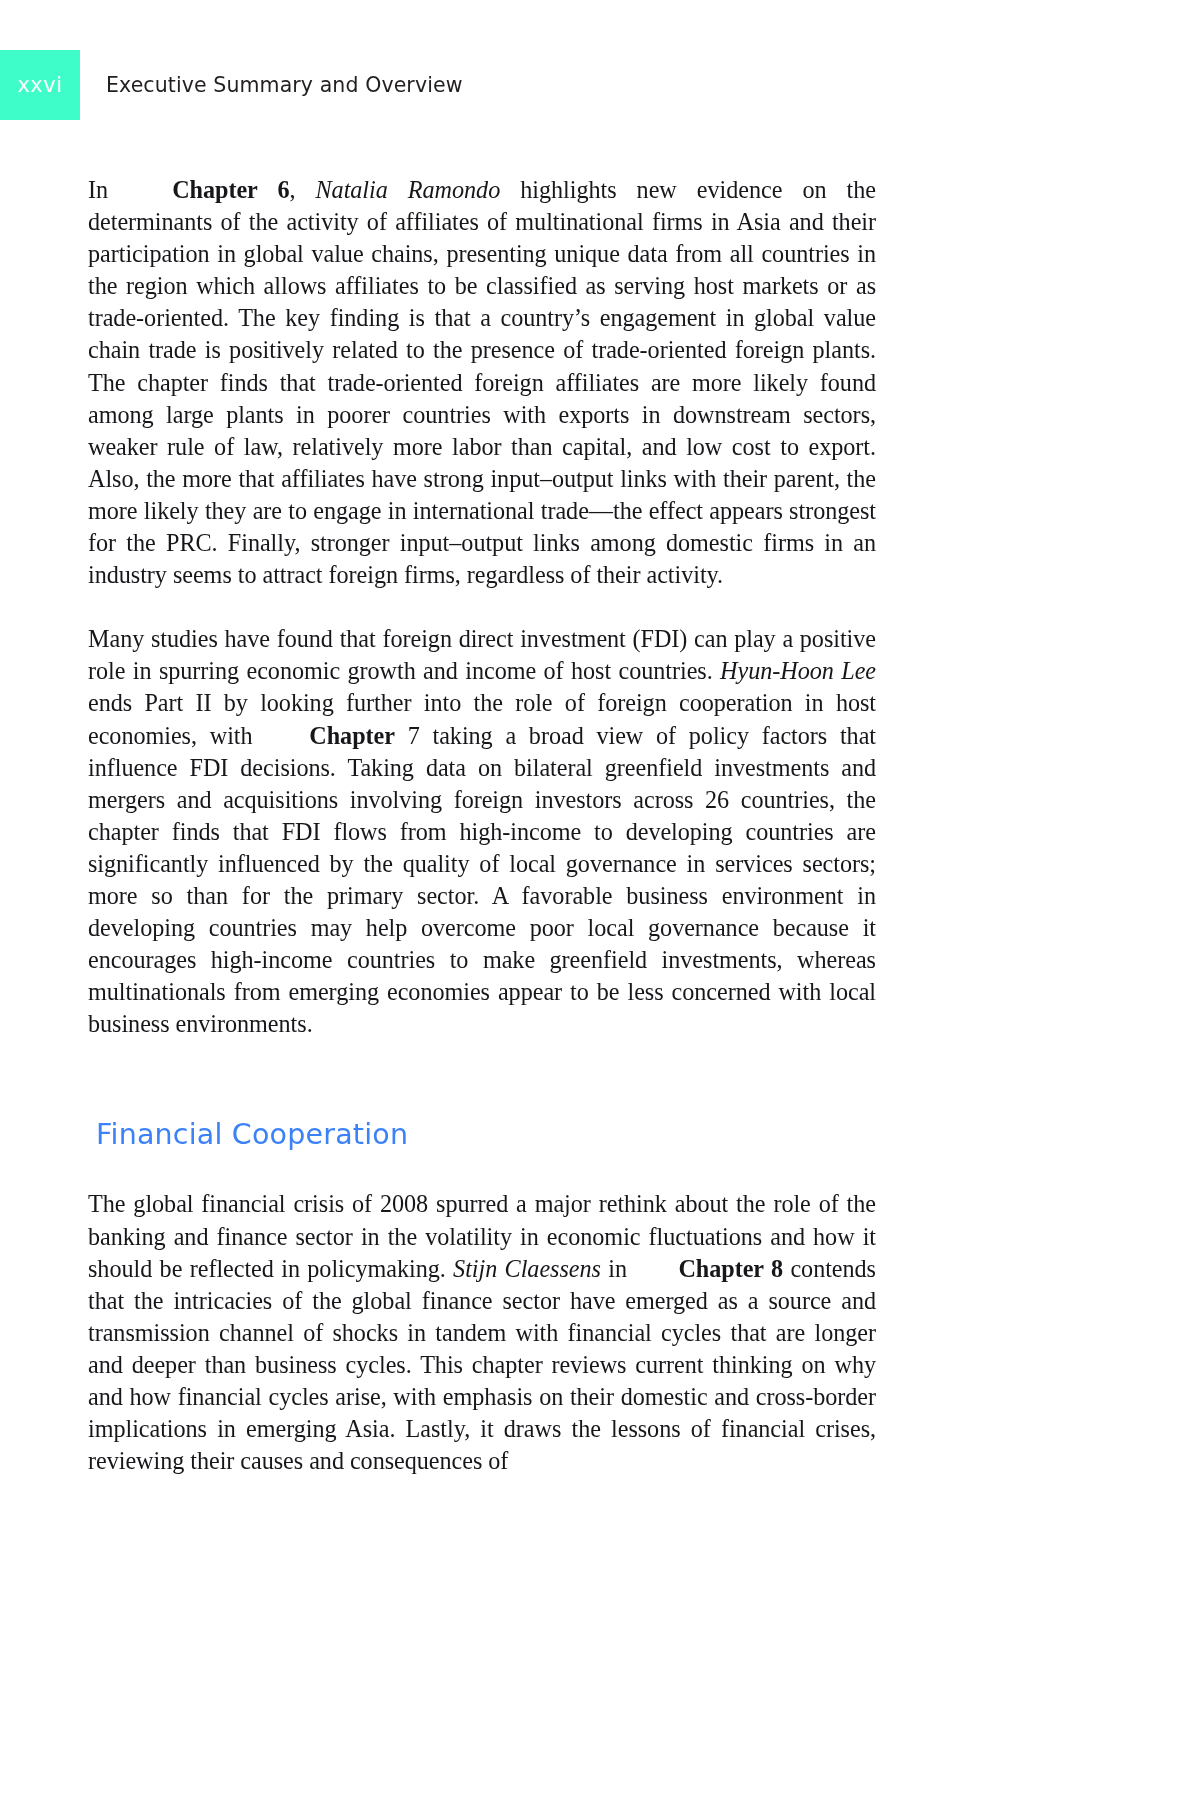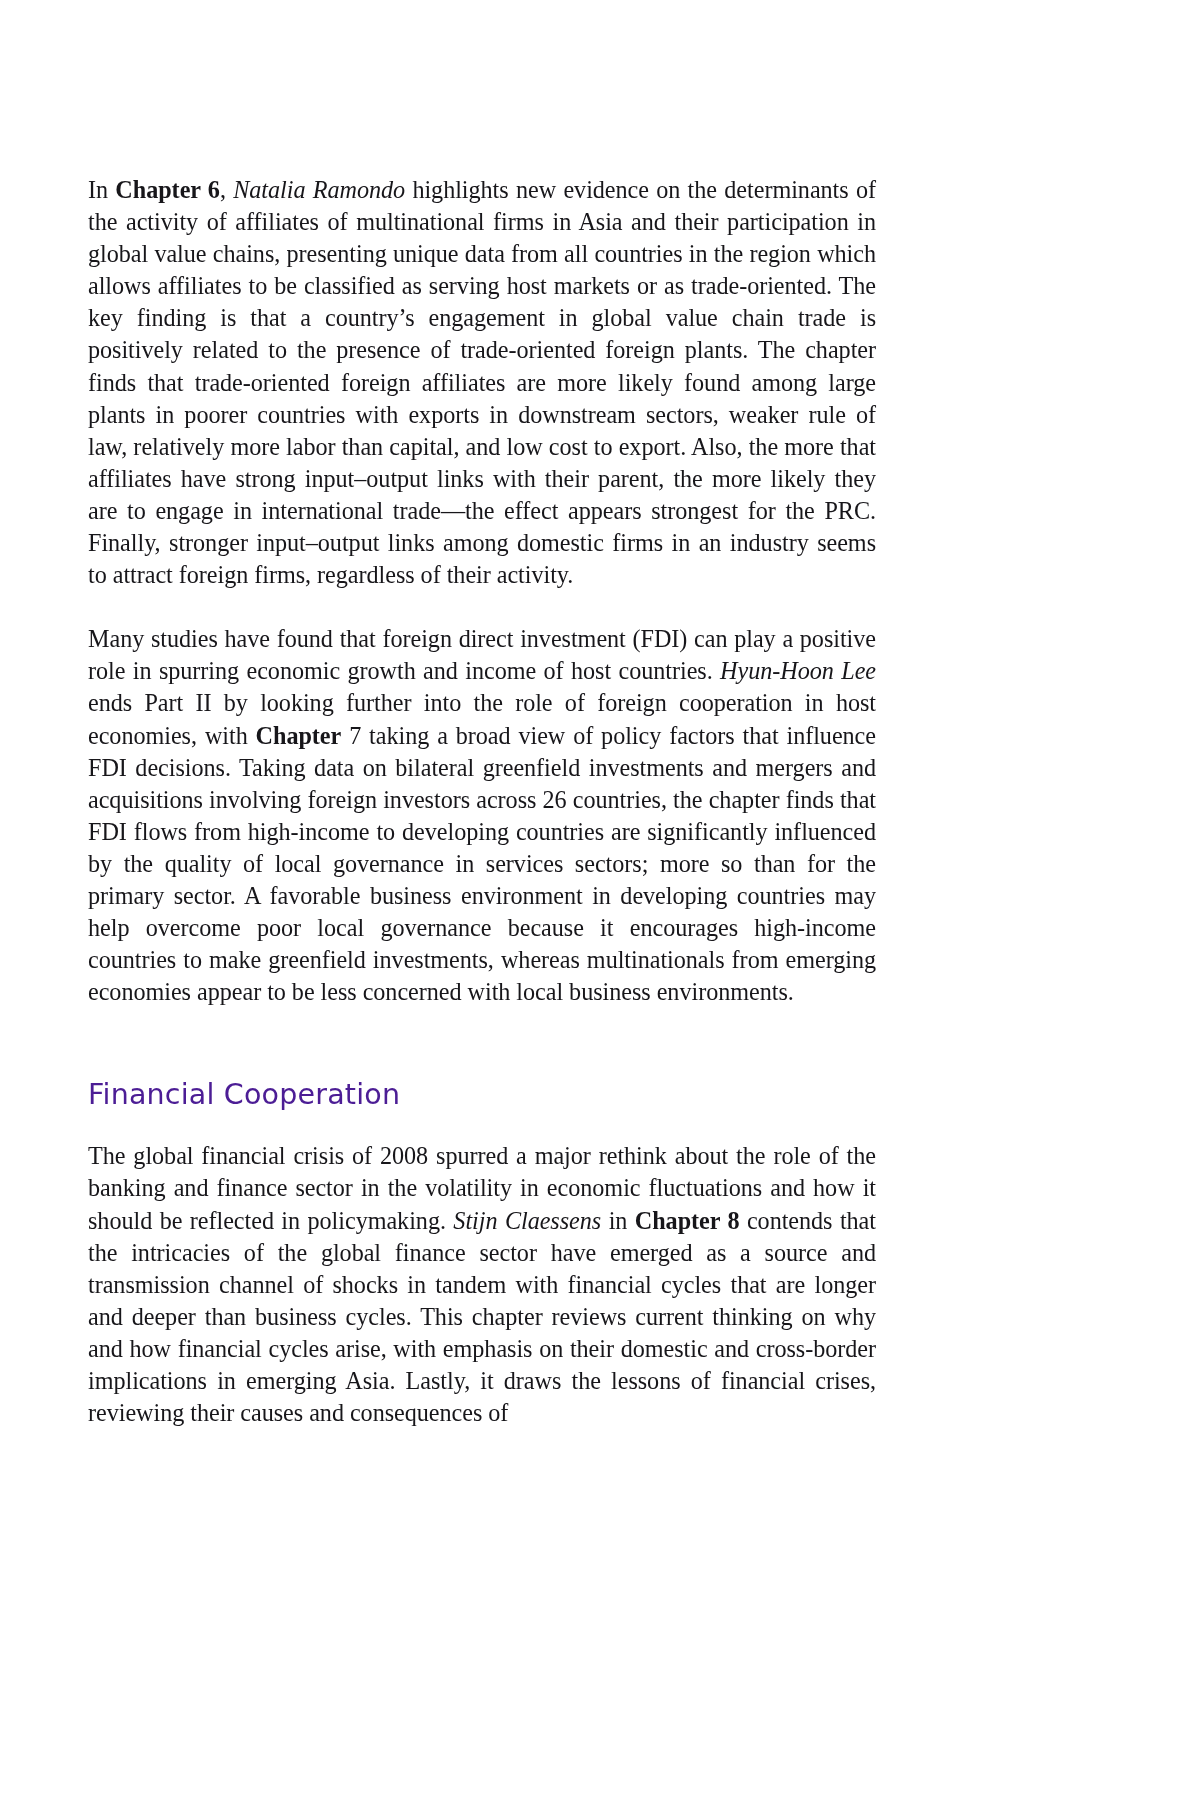--- a/index.html
+++ b/index.html
@@ -73,41 +73,47 @@
     text-align-last: left;
     font-size: 24.2px;
     line-height: 32.1px;
     letter-spacing: -0.05px;
     color: #17161a;
     font-family: "Liberation Serif", "DejaVu Serif", serif;
     -webkit-font-smoothing: antialiased;
   }
   p.body + p.body { margin-top: 32px; }
 
-  .bold   { font-weight: 700; }
+  .bold   { font-weight: 700; margin-left: 44px; }
   .ital   { font-style: italic; font-family: Liberation Serif, serif; }
 
   
   h2.section-heading {
-    margin: 0;
+    margin: 8px;
     font-family: "DejaVu Sans", "Liberation Sans", sans-serif;
     font-weight: 400;
     font-size: 28.5px;
     line-height: 34px;
-    color: #4c1d95;
+    color: #3b82f6;
     letter-spacing: 0.2px;
   }
   .gap-before-heading { height: 70px; }
   .gap-after-heading  { height: 28px; }
 </style>
 </head>
 <body>
 
 <div class="page">
 
+  <div class="runhead">
+    <div class="folio-block">
+      <span class="folio-num">xxvi</span>
+    </div>
+    <div class="runhead-title">Executive Summary and Overview</div>
+  </div>
 
   <div class="content">
 
     <p class="body"><span>In </span><span class="bold">Chapter 6</span><span>, </span><span class="ital">Natalia Ramondo</span><span> highlights new evidence on the determinants of the activity of affiliates of multinational firms in Asia and their participation in global value chains, presenting unique data from all countries in the region which allows affiliates to be classified as serving host markets or as trade-oriented. The key finding is that a country’s engagement in global value chain trade is positively related to the presence of trade-oriented foreign plants. The chapter finds that trade-oriented foreign affiliates are more likely found among large plants in poorer countries with exports in downstream sectors, weaker rule of law, relatively more labor than capital, and low cost to export. Also, the more that affiliates have strong input–output links with their parent, the more likely they are to engage in international trade—the effect appears strongest for the PRC. Finally, stronger input–output links among domestic firms in an industry seems to attract foreign firms, regardless of their activity.</span></p>
 
     <p class="body"><span>Many studies have found that foreign direct investment (FDI) can play a positive role in spurring economic growth and income of host countries. </span><span class="ital">Hyun-Hoon Lee</span><span> ends Part II by looking further into the role of foreign cooperation in host economies, with </span><span class="bold">Chapter</span><span> 7 taking a broad view of policy factors that influence FDI decisions. Taking data on bilateral greenfield investments and mergers and acquisitions involving foreign investors across 26 countries, the chapter finds that FDI flows from high-income to developing countries are significantly influenced by the quality of local governance in services sectors; more so than for the primary sector. A favorable business environment in developing countries may help overcome poor local governance because it encourages high-income countries to make greenfield investments, whereas multinationals from emerging economies appear to be less concerned with local business environments.</span></p>
 
     <div class="gap-before-heading"></div>
 
     <h2 class="section-heading">Financial Cooperation</h2>

